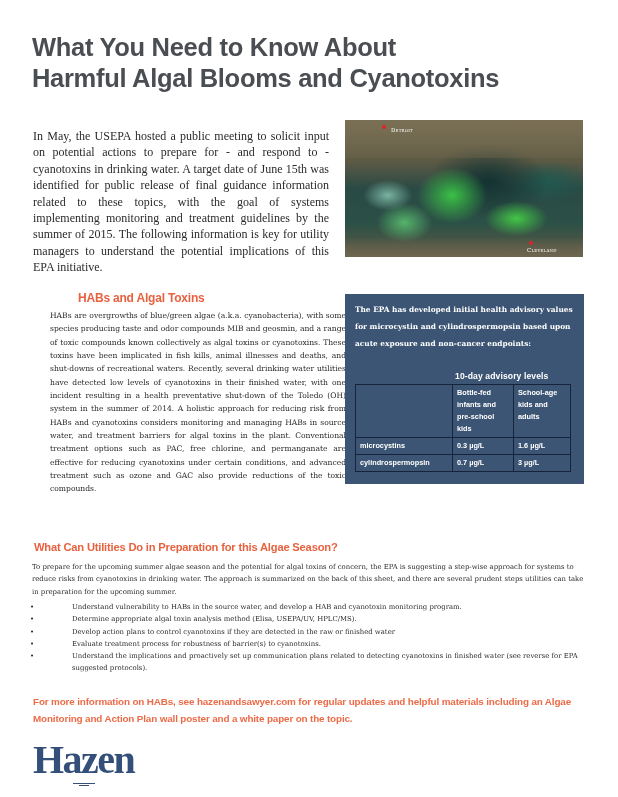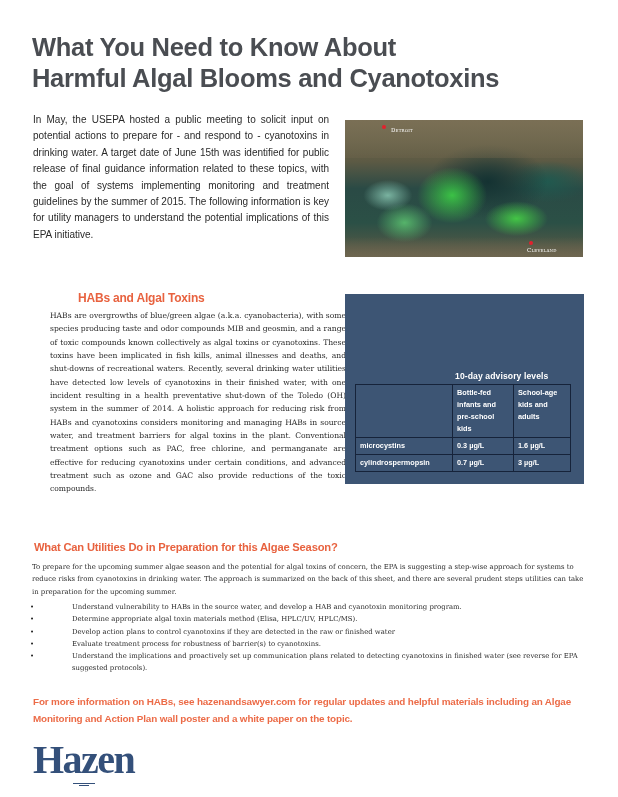--- a/index.html
+++ b/index.html
@@ -7,22 +7,22 @@
   body { position: relative; font-family: "DejaVu Serif", serif; color: #2a2a2a; }
 
   .title {
     position: absolute; left: 32px; top: 32px; width: 570px;
     font-family: "Liberation Sans", sans-serif; font-weight: bold;
     font-size: 25.5px; line-height: 31px; color: #4a4d52; letter-spacing: -0.3px;
   }
   .title span { display: block; }
 
   .intro {
-    position: absolute; left: 33px; top: 112px; width: 296px;
-    font-family: Liberation Sans, sans-serif; font-size: 10px; line-height: 16.4px;
+    position: absolute; left: 33px; top: 128px; width: 296px;
+    font-family: Liberation Serif, serif; font-size: 12px; line-height: 16.4px;
     text-align: justify; color: #2a2a2a;
   }
 
   .sat-image {
     position: absolute; left: 345px; top: 120px; width: 238px; height: 137px;
     background:
       radial-gradient(ellipse 35px 22px at 18% 55%, rgba(130,190,170,0.9), transparent 70%),
       radial-gradient(ellipse 50px 40px at 45% 55%, rgba(60,200,70,0.95), transparent 70%),
       radial-gradient(ellipse 45px 25px at 72% 72%, rgba(70,210,70,0.9), transparent 70%),
       radial-gradient(ellipse 40px 28px at 25% 75%, rgba(90,190,110,0.9), transparent 70%),
@@ -133,20 +133,21 @@
   <div class="sat-dot" style="left:37px; top:5px;"></div>
   <div class="sat-label" style="left:46px; top:7px;">Detroit</div>
   <div class="sat-dot" style="left:184px; top:121px;"></div>
   <div class="sat-label" style="left:182px; top:127px;">Cleveland</div>
 </div>
 
 <div class="h2 habs-heading">HABs and Algal Toxins</div>
 <p class="habs-body">HABs are overgrowths of blue/green algae (a.k.a. cyanobacteria), with some species producing taste and odor compounds MIB and geosmin, and a range of toxic compounds known collectively as algal toxins or cyanotoxins. These toxins have been implicated in fish kills, animal illnesses and deaths, and shut-downs of recreational waters.  Recently, several drinking water utilities have detected low levels of cyanotoxins in their finished water, with one incident resulting in a health preventative shut-down of the Toledo (OH) system in the summer of 2014. A holistic approach for reducing risk from HABs and cyanotoxins considers monitoring and managing HABs in source water, and treatment barriers for algal toxins in the plant. Conventional treatment options such as PAC, free chlorine, and permanganate are effective for reducing cyanotoxins under certain conditions, and advanced treatment such as ozone and GAC also provide reductions of the toxic compounds.</p>
 
 <div class="epa-box">
+  <p class="epa-text">The EPA has developed initial health advisory values for microcystin and cylindrospermopsin based upon acute exposure and non-cancer endpoints:</p>
   <div class="adv-title">10-day advisory levels</div>
   <table class="epa-table">
     <tbody>
         <tr>
       <th class="c0"></th>
       <th class="c1">Bottle-fed infants and pre-school kids</th>
       <th>School-age kids and adults</th>
     </tr>
     <tr>
       <td>microcystins</td>
@@ -165,21 +166,21 @@
 <div class="h2 util-heading">What Can Utilities Do in Preparation for this Algae Season?</div>
 <p class="util-body">To prepare for the upcoming summer algae season and the potential for algal toxins of concern, the EPA is suggesting a step-wise approach for systems to reduce risks from cyanotoxins in drinking water.  The approach is summarized on the back of this sheet, and there are several prudent steps utilities can take in preparation for the upcoming summer.</p>
 
 <ul class="bullets">
   <li>
     <span class="dot">•</span>
     <span>Understand vulnerability to HABs in the source water, and develop a HAB and cyanotoxin monitoring program.</span>
   </li>
   <li>
     <span class="dot">•</span>
-    <span>Determine appropriate algal toxin materials method (Elisa, HPLC/UV, HPLC/MS).</span>
+    <span>Determine appropriate algal toxin analysis method (Elisa, USEPA/UV, HPLC/MS).</span>
   </li>
   <li>
     <span class="dot">•</span>
     <span>Develop action plans to control cyanotoxins if they are detected in the raw or finished water</span>
   </li>
   <li>
     <span class="dot">•</span>
     <span>Evaluate treatment process for robustness of barrier(s) to cyanotoxins.</span>
   </li>
   <li>

